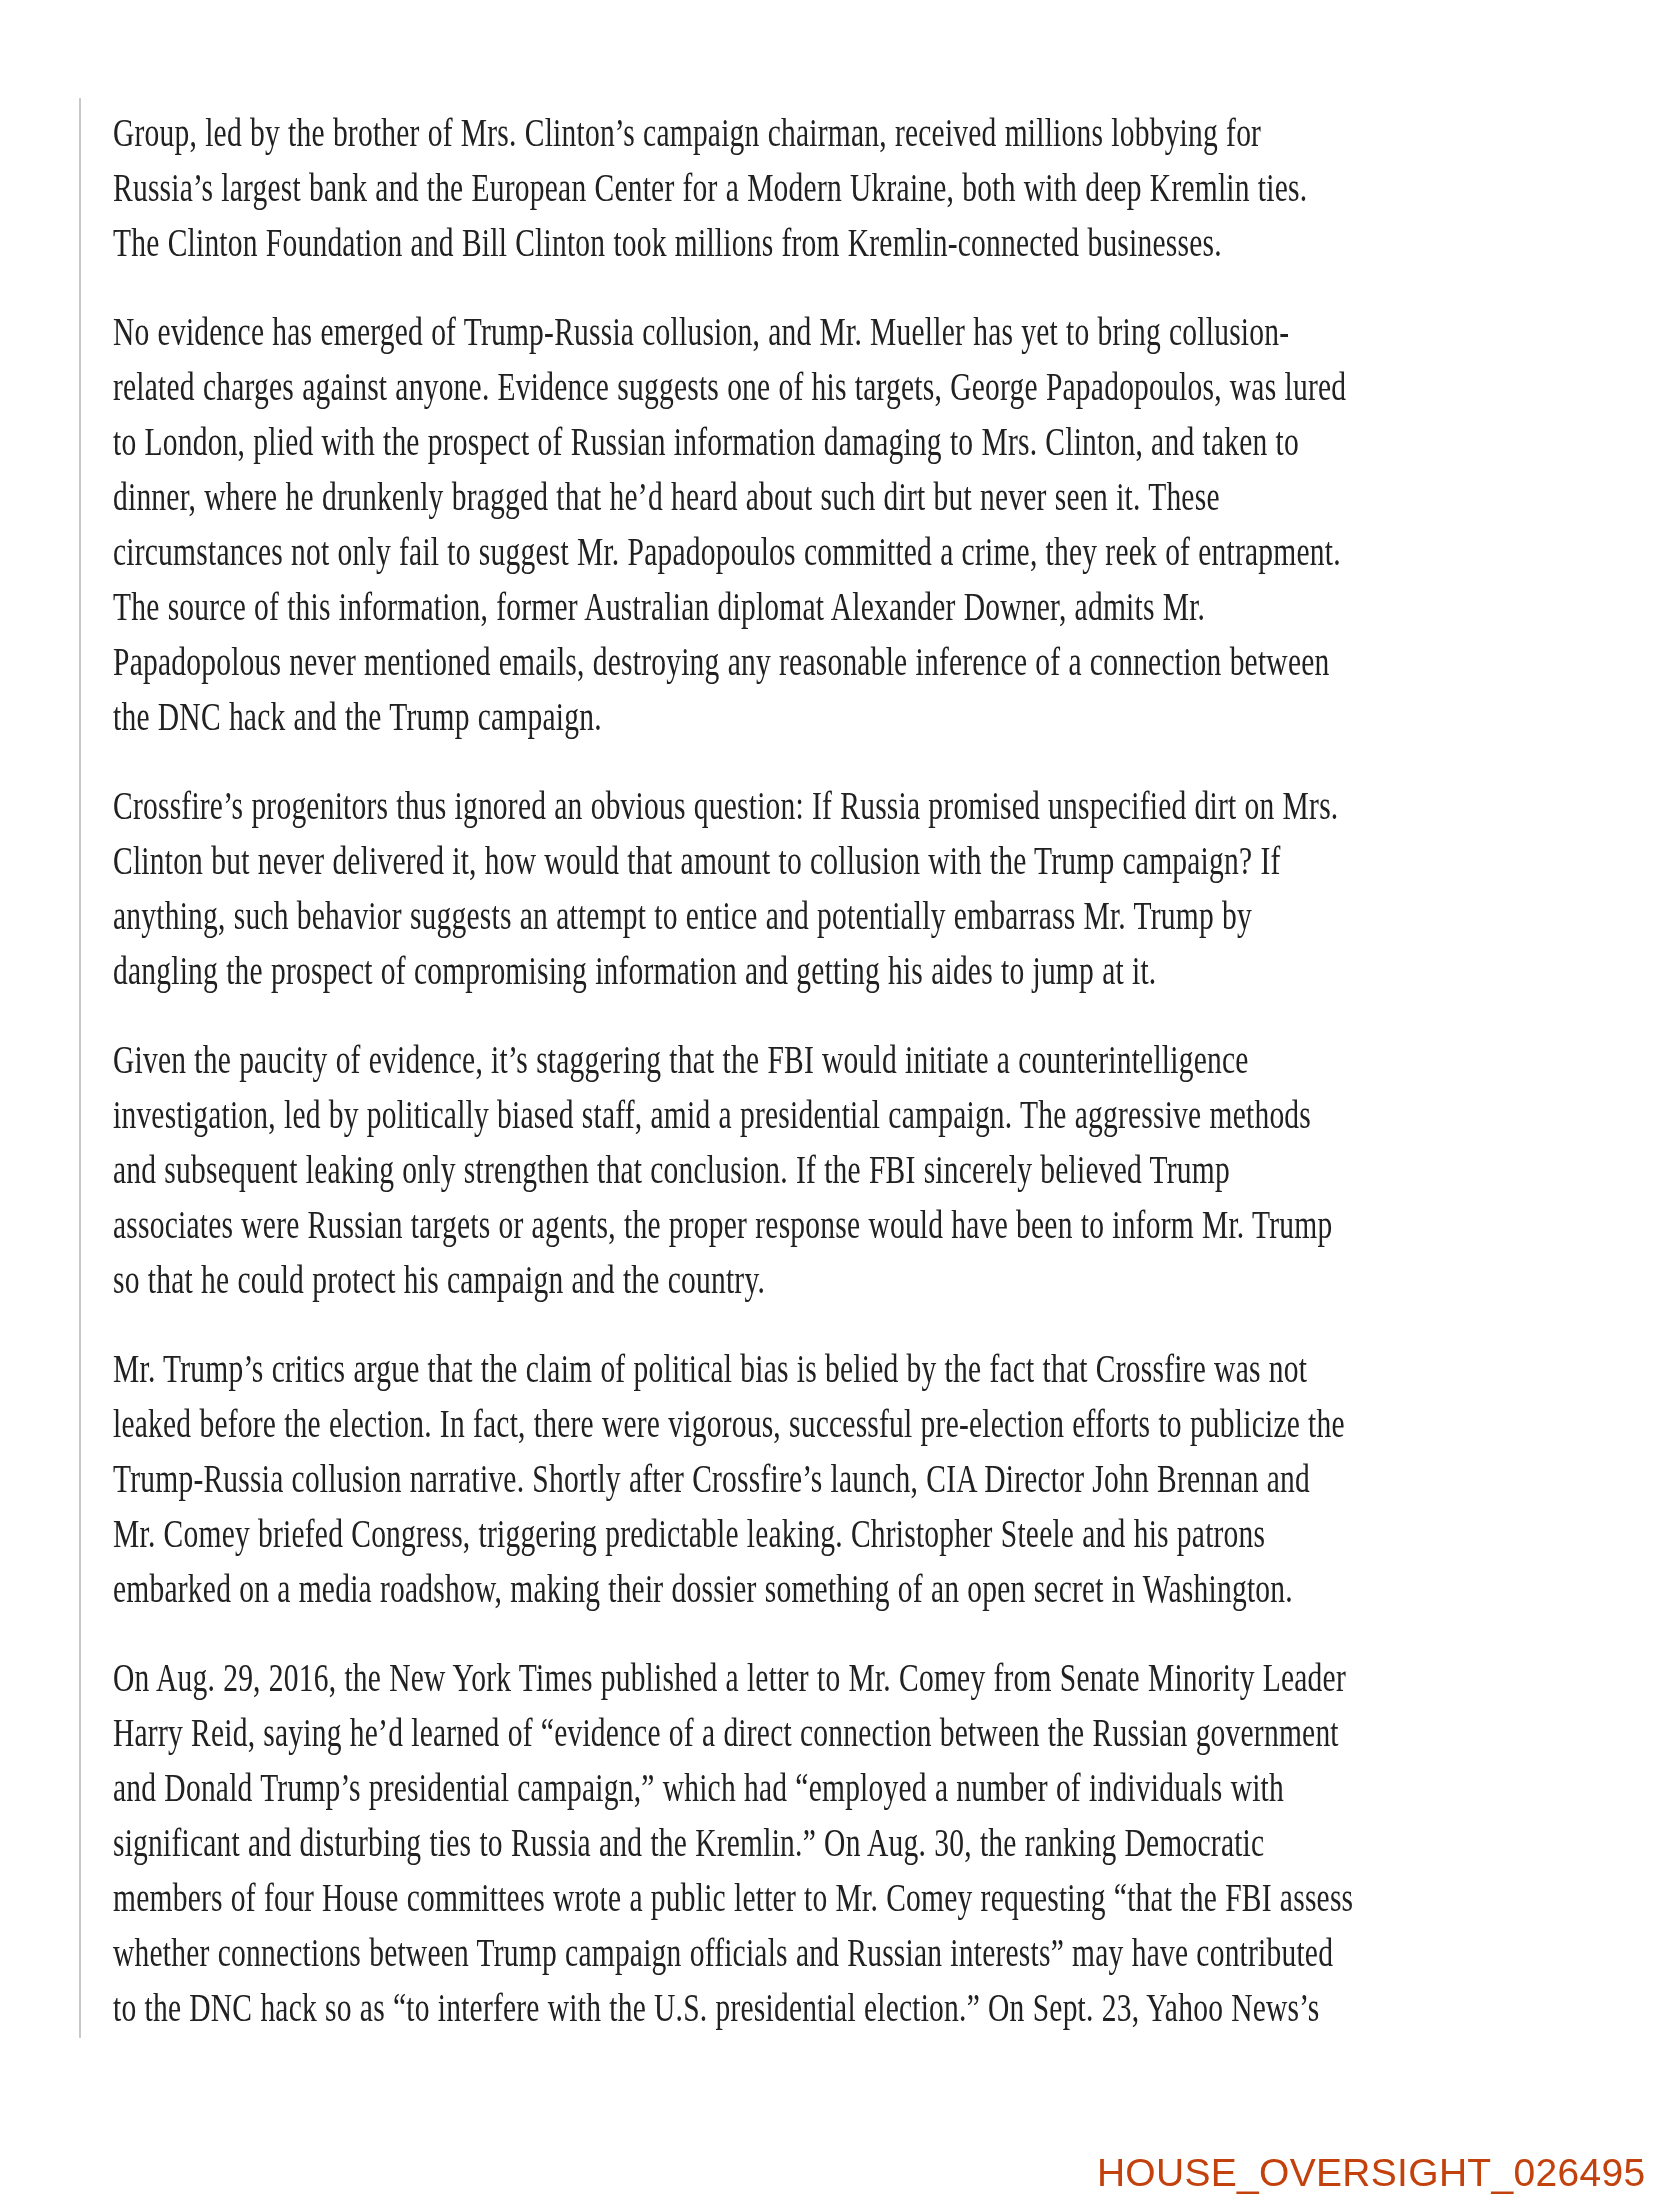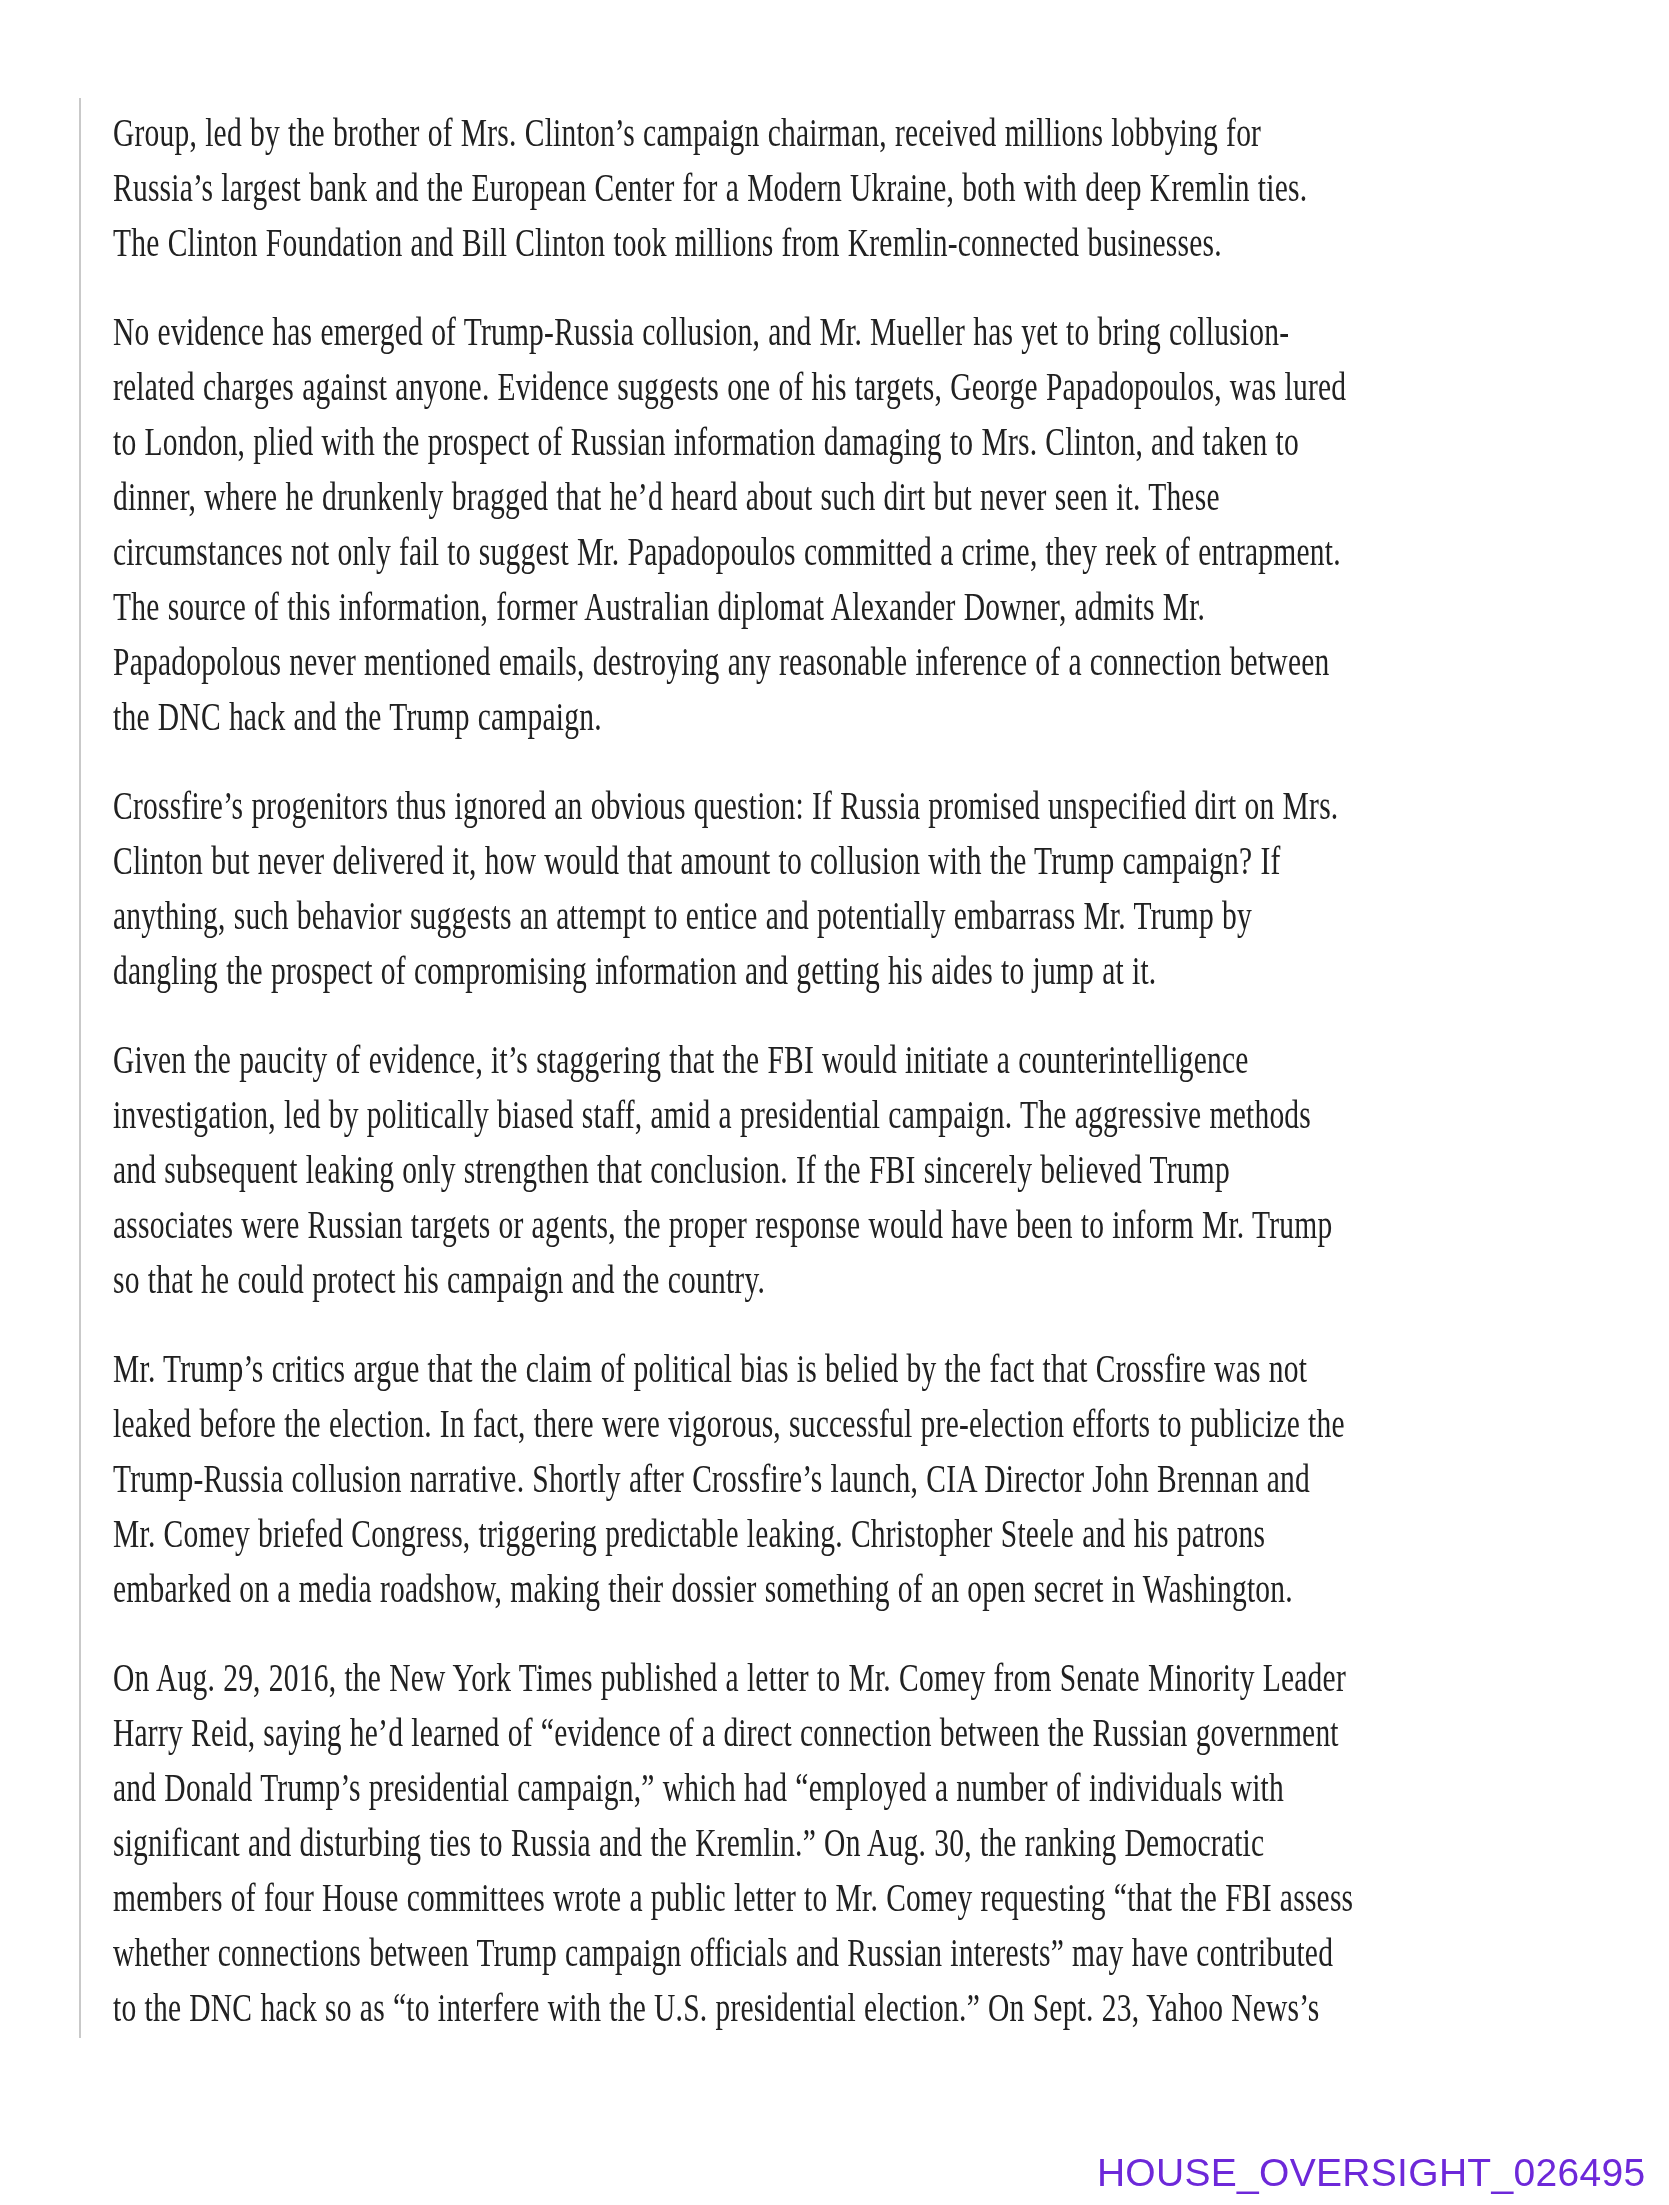--- a/index.html
+++ b/index.html
@@ -33,21 +33,21 @@
   }
   .para { margin: 0 0 34px 0; padding: 0; }
   .line { display: block; white-space: nowrap; }
   .bates {
     position: absolute;
     right: 23.6px;
     bottom: 10.5px;
     font-family: "Liberation Sans", sans-serif;
     font-size: 39px;
     letter-spacing: 0.3px;
-    color: #6d28d9;
+    color: #c2410c;
   }
 </style>
 </head>
 <body>
 
 <div class="margin-line"></div>
 
 <div class="doc">
     <p class="para">
       <span class="line">Group, led by the brother of Mrs. Clinton’s campaign chairman, received millions lobbying for</span>

